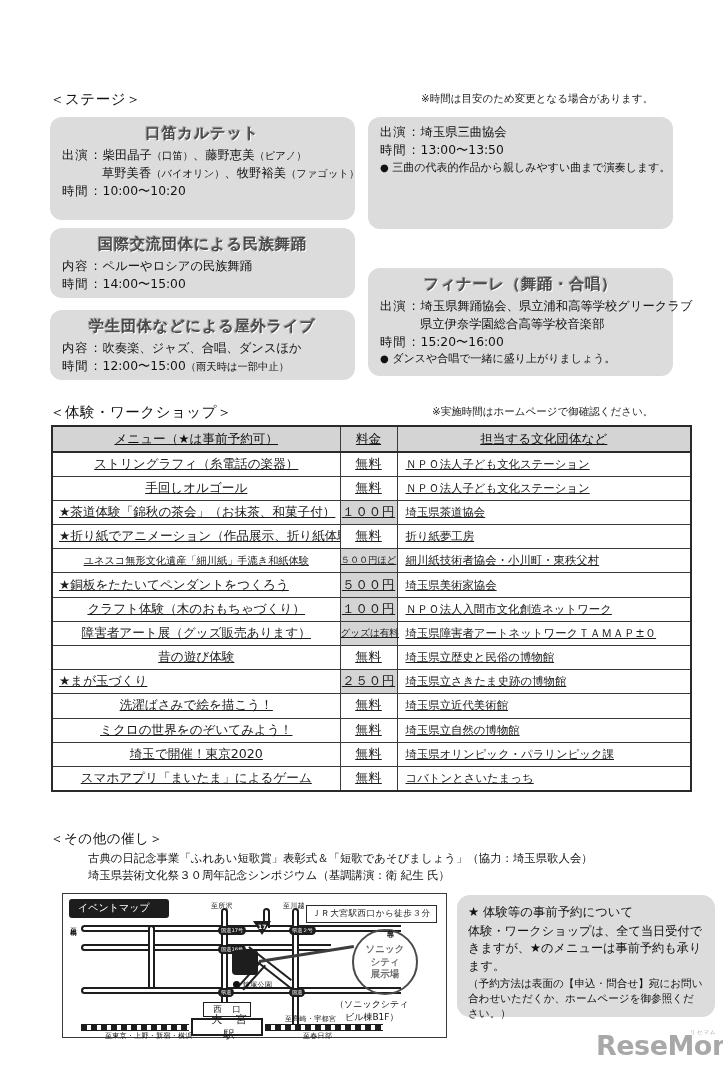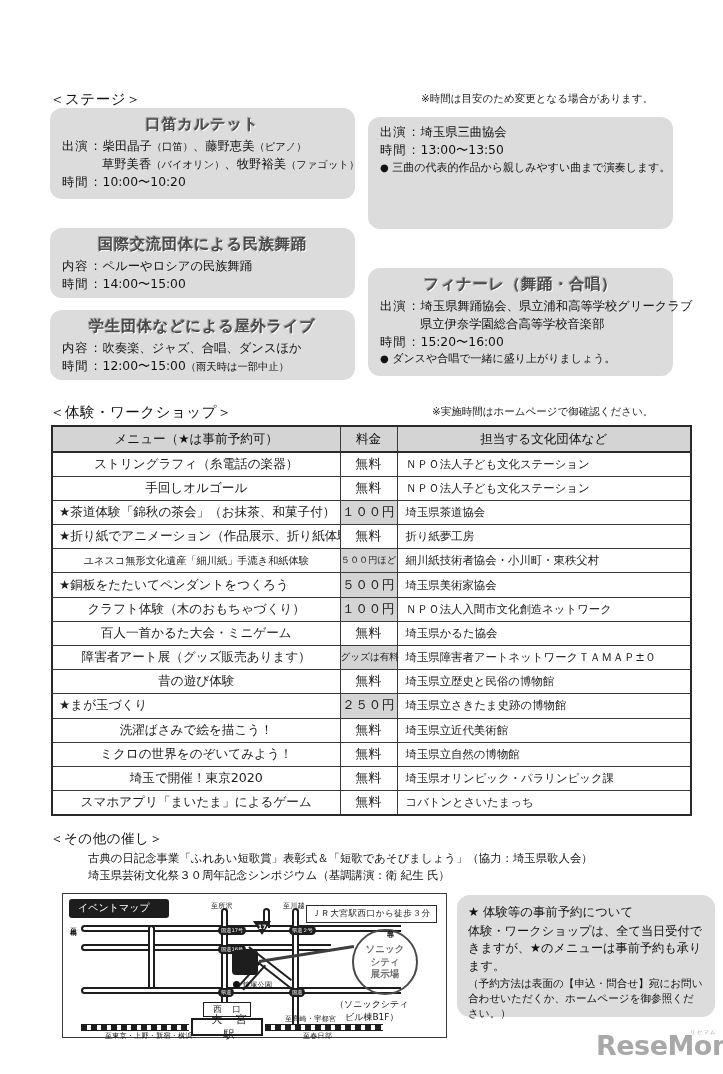--- a/index.html
+++ b/index.html
@@ -68,20 +68,21 @@
     position: absolute;
     border-collapse: collapse;
     table-layout: fixed;
     border: 2px solid #2a2a2a;
   }
   .wtable th, .wtable td {
     border: 1px solid #3a3a3a;
     padding: 0;
     height: 24.2px;
     vertical-align: middle;
+    text-decoration: underline;
   }
   .wtable thead th {
     background: #d4d4d4;
     font-size: 12.6px;
     font-weight: normal;
     text-align: center;
     color: #111;
     height: 26px;
     border-bottom: 2px solid #2a2a2a;
   }
@@ -312,21 +313,21 @@
     color: #a8a8a8;
     letter-spacing: 1px;
   }
 </style>
 </head>
 <body>
 
 <div class="sec-head" style="left:50px; top:90px;">＜ステージ＞</div>
 <div class="sec-note" style="left:421px; top:92px;">※時間は目安のため変更となる場合があります。</div>
 
-<div class="prog-box" style="left:50px; top:108px; width:305px; height:91px;">
+<div class="prog-box" style="left:50px; top:117px; width:305px; height:103px;">
   <div class="prog-title">口笛カルテット</div>
   <div class="prog-line">
     <span class="lbl">出演 :</span>
     <span>柴田晶子</span><span class="sm">（口笛）</span><span>、藤野恵美</span><span class="sm">（ピアノ）</span>
   </div>
   <div class="prog-line indent">
     <span>草野美香</span><span class="sm">（バイオリン）</span><span>、牧野裕美</span><span class="sm">（ファゴット）</span>
   </div>
   <div class="prog-line">
     <span class="lbl">時間 :</span>
@@ -431,25 +432,20 @@
     </tr>
     <tr>
       <td class="menu star">★銅板をたたいてペンダントをつくろう</td>
       <td class="fee paid">５００円</td>
       <td class="org">埼玉県美術家協会</td>
     </tr>
     <tr>
       <td class="menu">クラフト体験（木のおもちゃづくり）</td>
       <td class="fee paid">１００円</td>
       <td class="org">ＮＰＯ法人入間市文化創造ネットワーク</td>
-    </tr>
-    <tr>
-      <td class="menu">百人一首かるた大会・ミニゲーム</td>
-      <td class="fee">無料</td>
-      <td class="org">埼玉県かるた協会</td>
     </tr>
     <tr>
       <td class="menu">障害者アート展（グッズ販売あります）</td>
       <td class="fee paid tiny2">グッズは有料</td>
       <td class="org">埼玉県障害者アートネットワークＴＡＭＡＰ±０</td>
     </tr>
     <tr>
       <td class="menu">昔の遊び体験</td>
       <td class="fee">無料</td>
       <td class="org">埼玉県立歴史と民俗の博物館</td>

